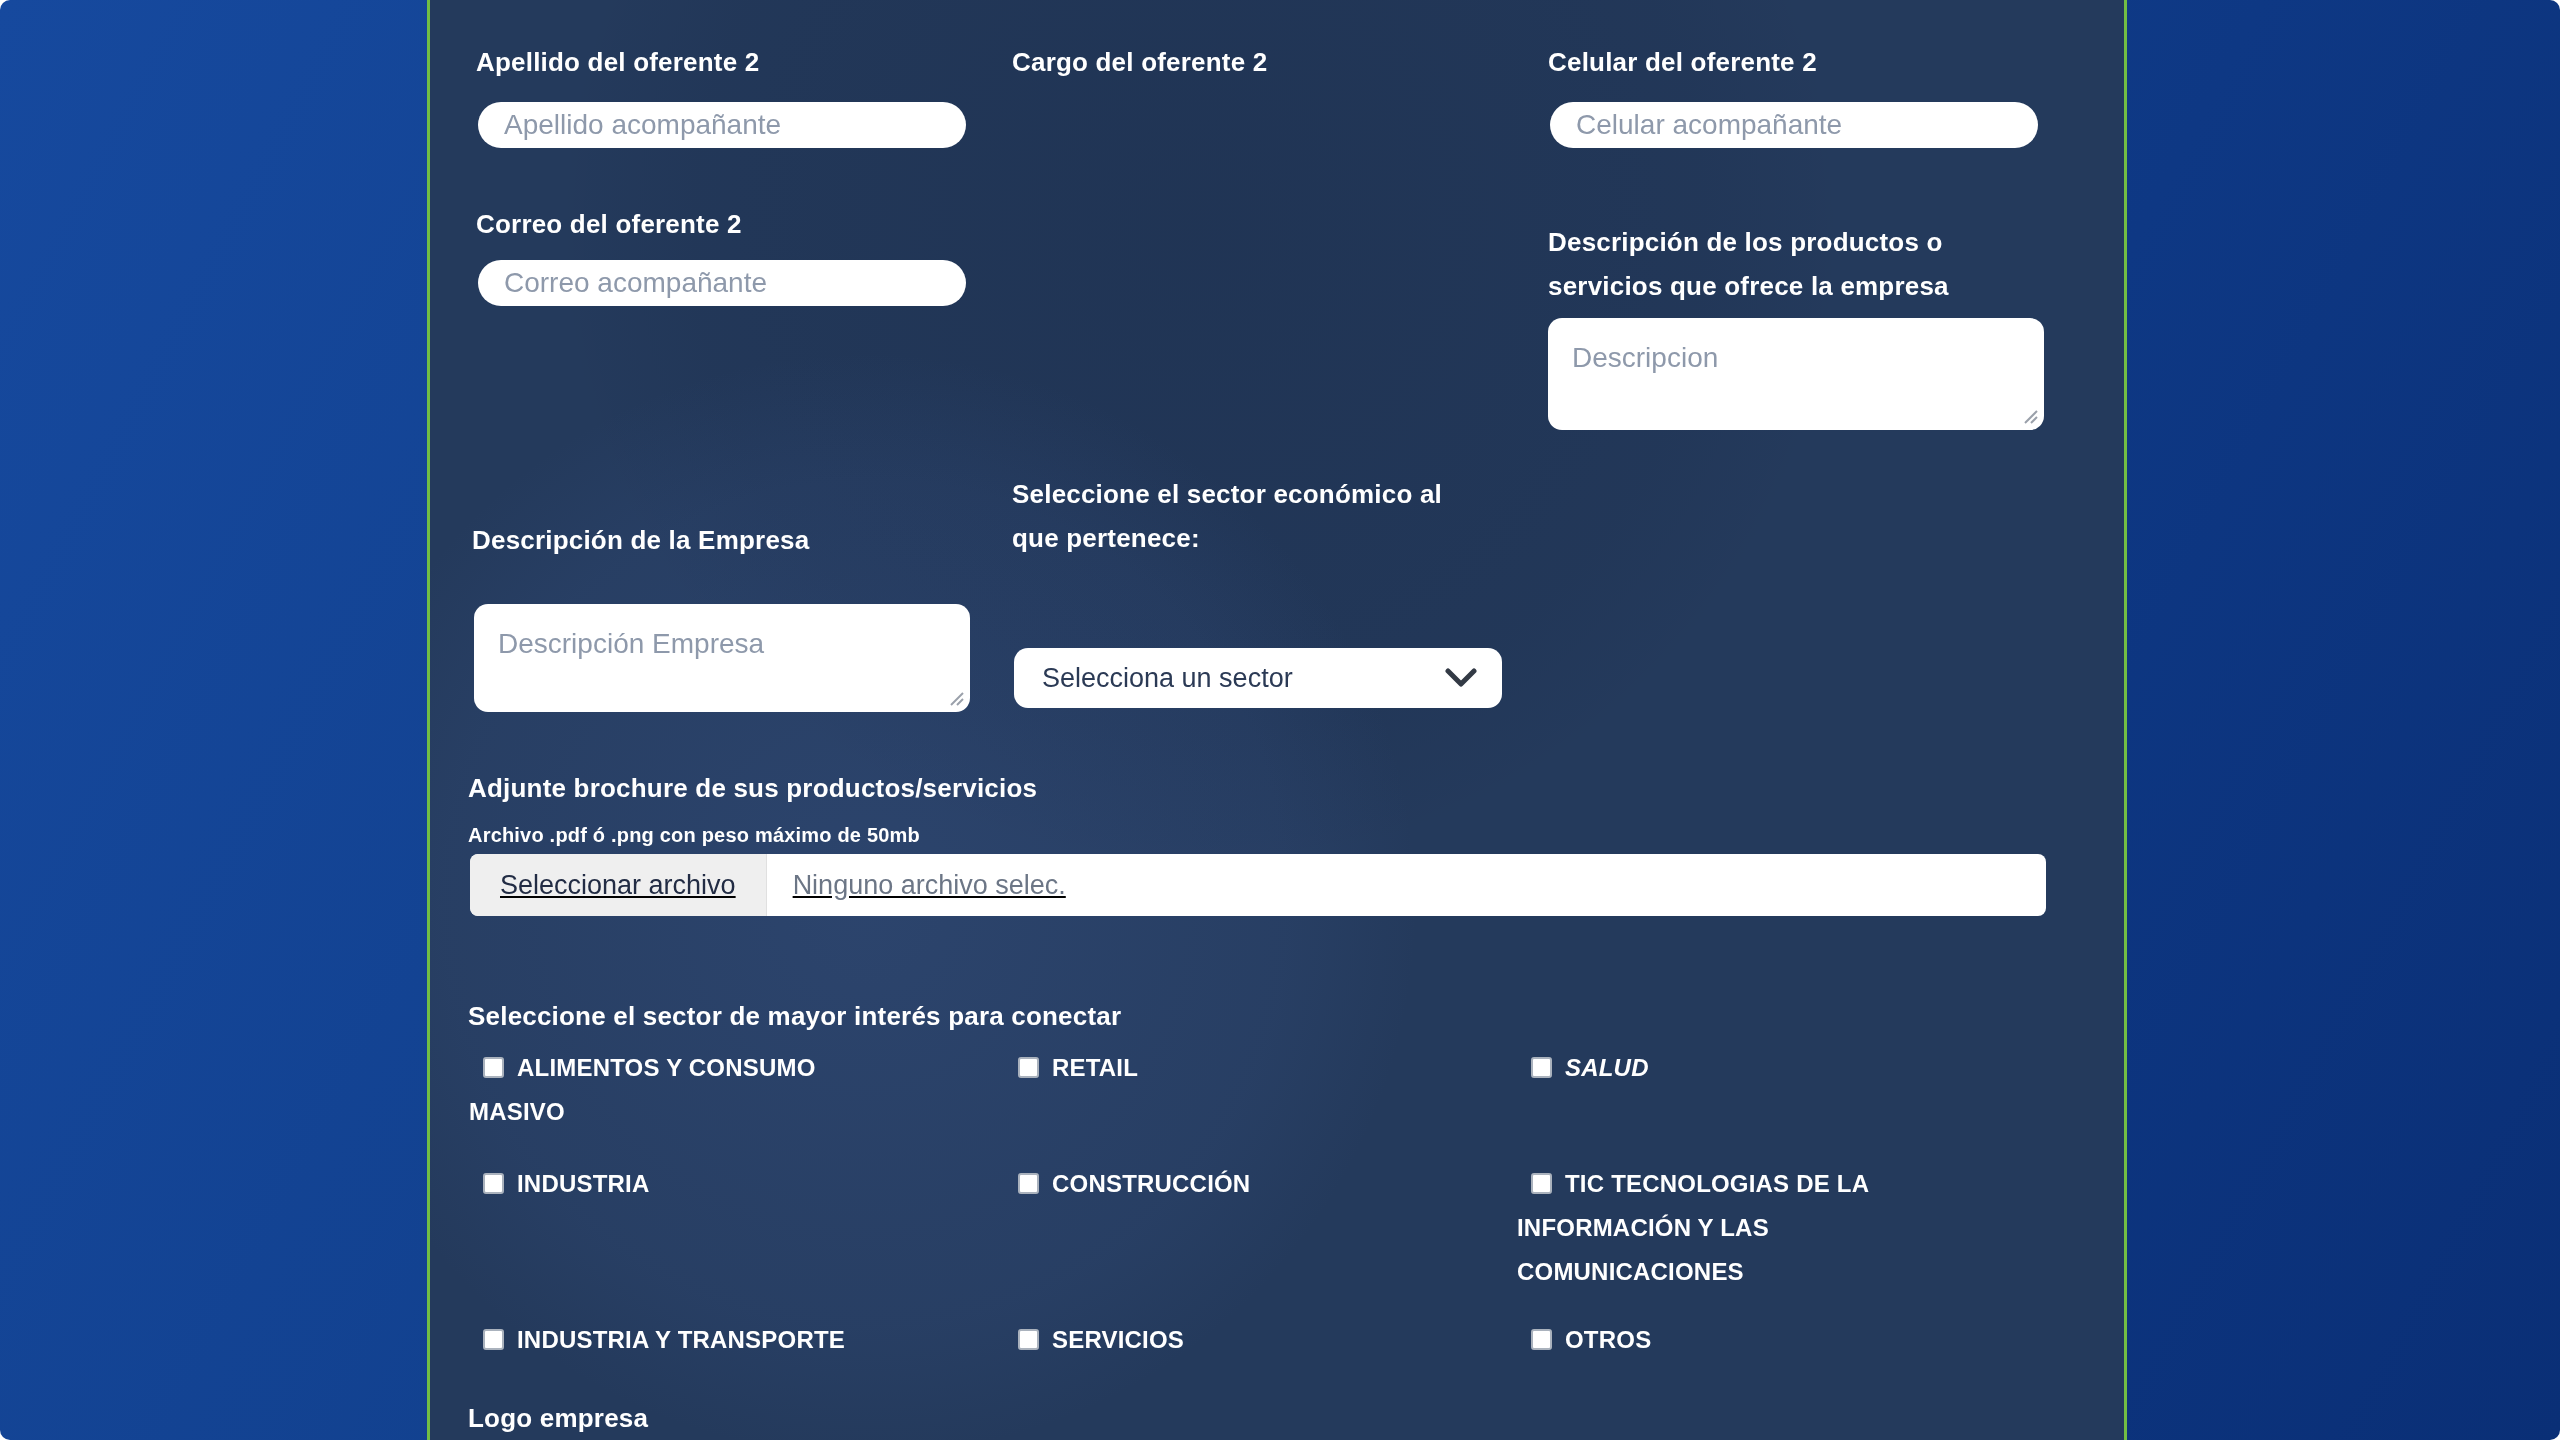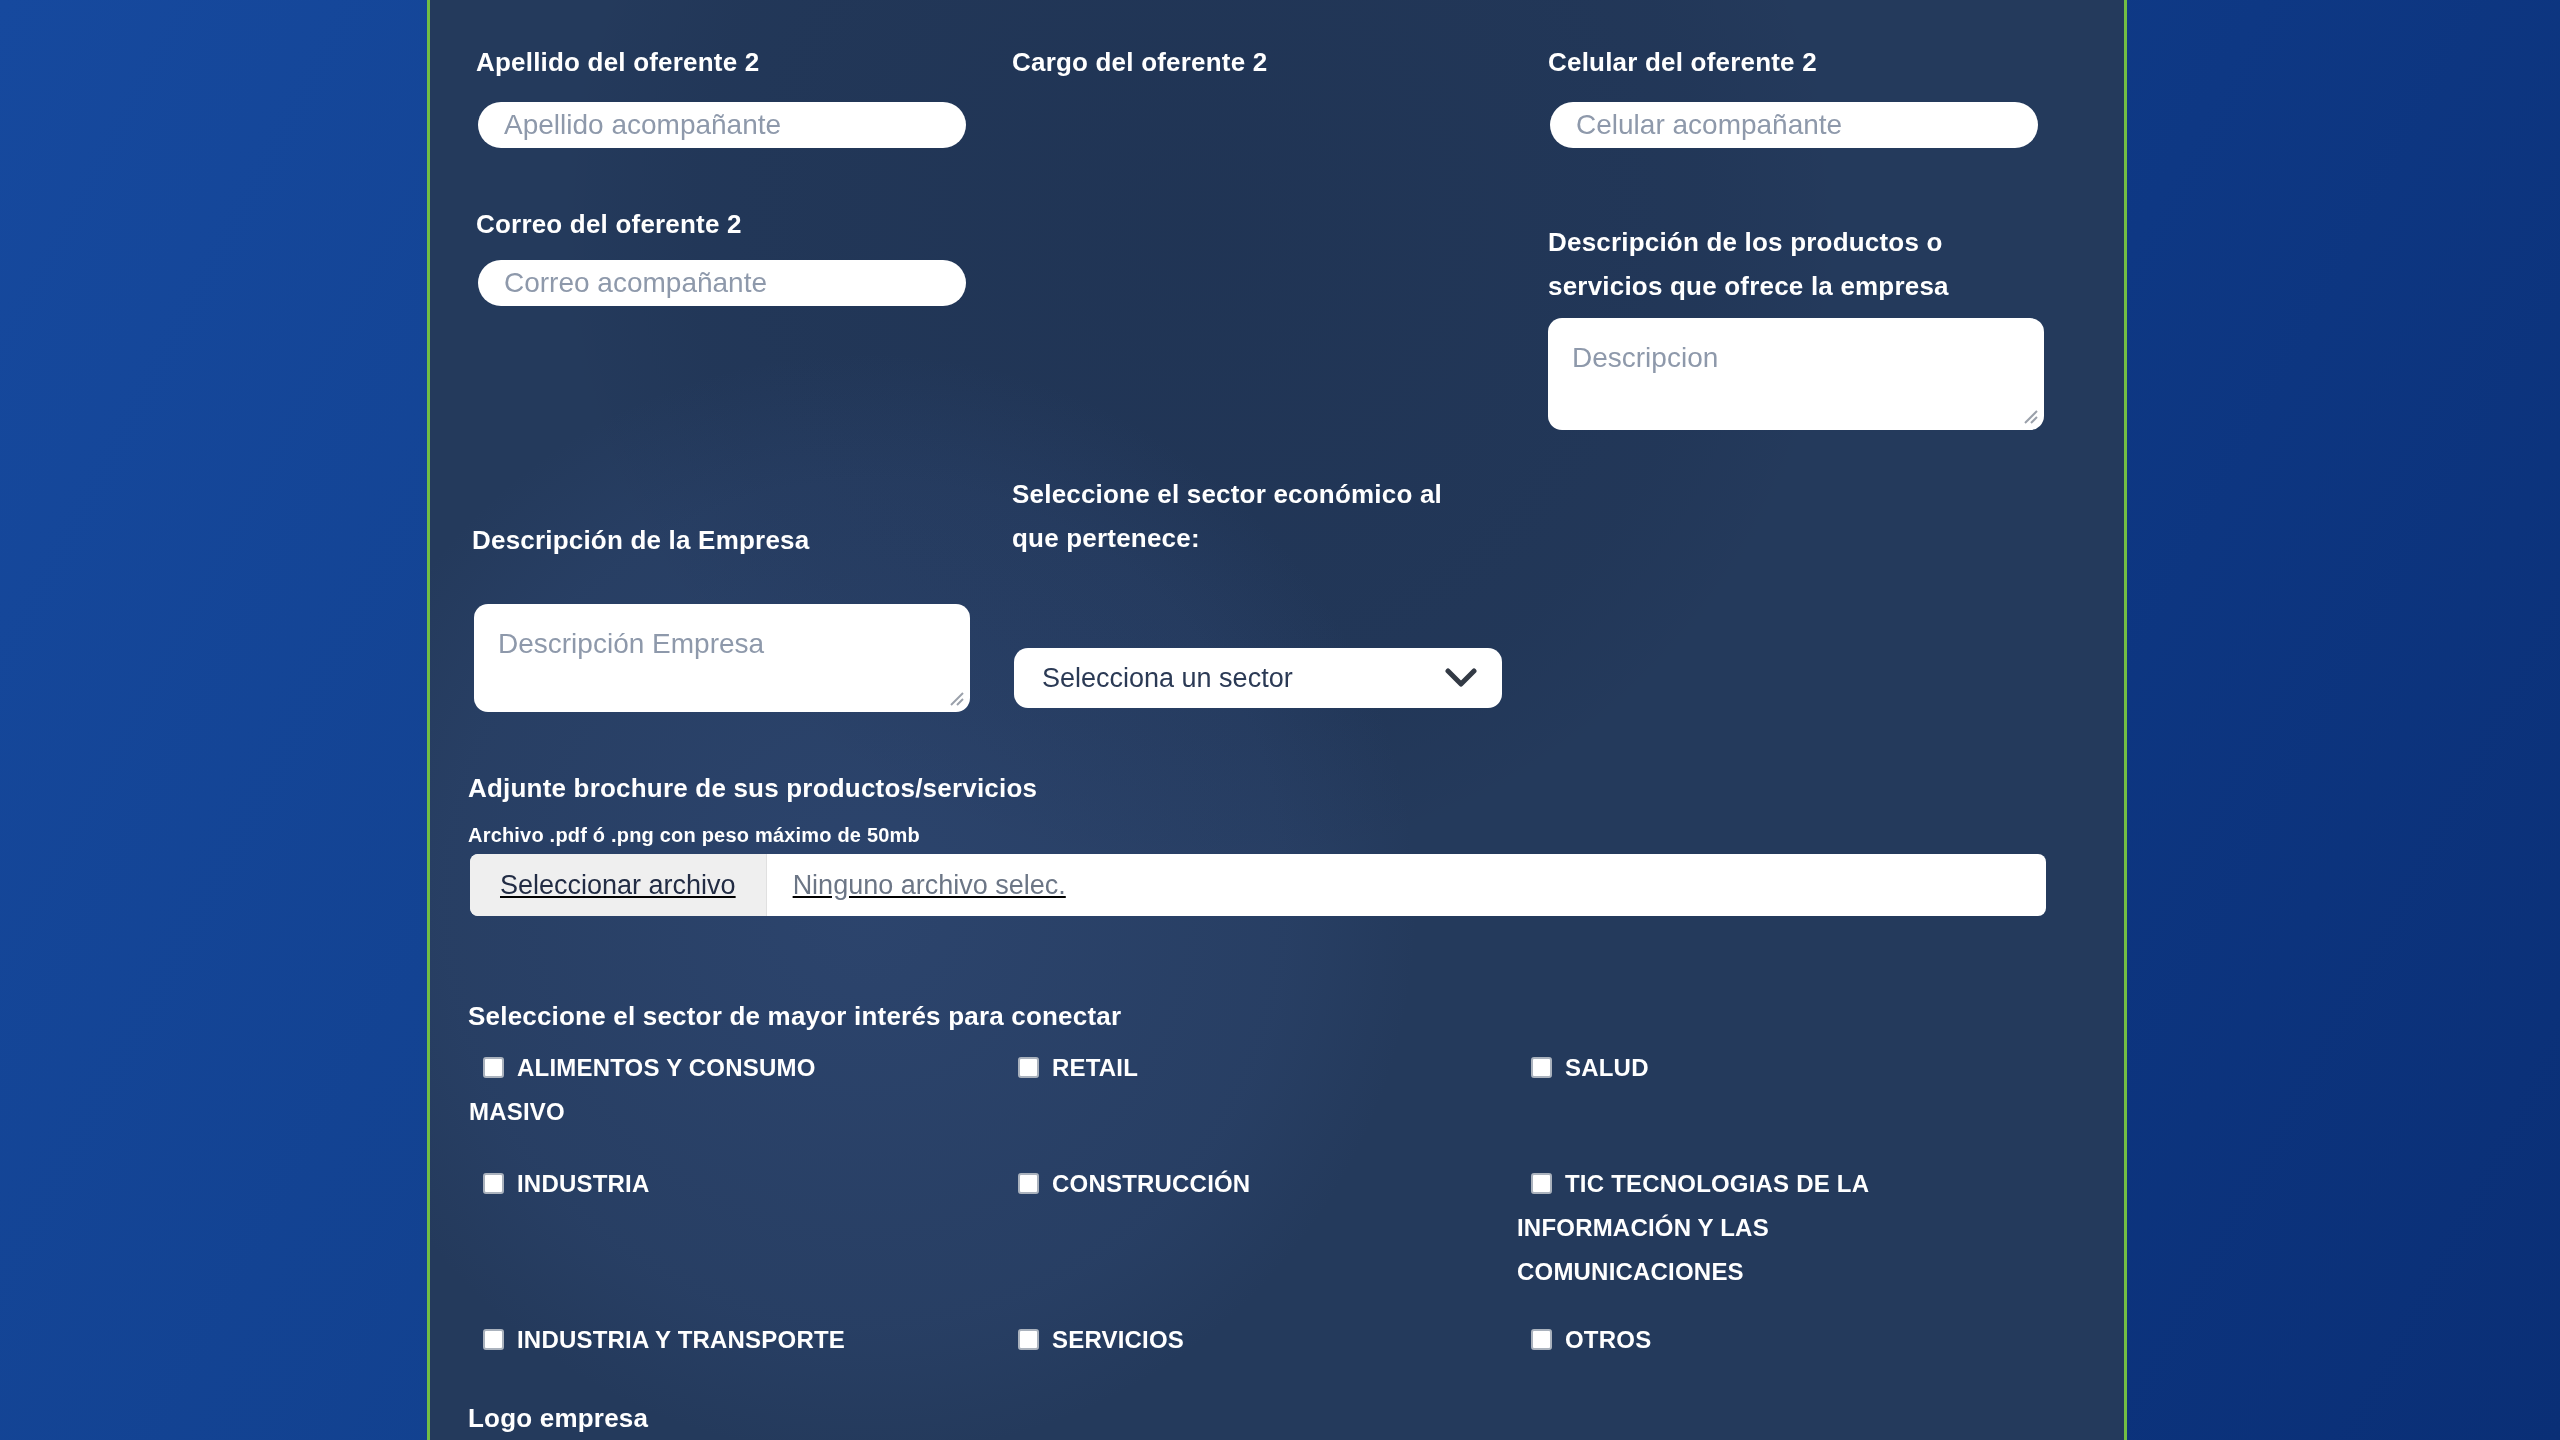--- a/index.html
+++ b/index.html
@@ -9,20 +9,21 @@
   }
   *{box-sizing:border-box;}
   html,body{margin:0;padding:0;}
   body{
     width:2560px;height:1440px;overflow:hidden;
     font-family:"Liberation Sans",sans-serif;
   }
   .stage{
     position:relative;width:2560px;height:1440px;
     background:linear-gradient(118deg,#16499e 0%,#12418f 38%,#0e3884 68%,#0a2f76 100%);
+    border-radius:10px;
   }
   .panel{
     position:absolute;top:0;bottom:0;left:427px;width:1700px;
     background:var(--panel-navy,#243A5C);
     border-left:3px solid var(--accent-green,#72BE44);
     border-right:3px solid var(--accent-green,#72BE44);
     overflow:hidden;
   }
   .bg-glow{
     position:absolute;border-radius:50%;pointer-events:none;
@@ -148,21 +149,21 @@
     </div>
 
     <div class="field-label" style="left:38px;top:994px;">Seleccione el sector de mayor interés para conectar</div>
 
     <label class="cb-cell" style="left:39px;top:1046px;width:440px;">
       <span class="cb-box" role="checkbox" aria-checked="false"></span><span>ALIMENTOS Y CONSUMO MASIVO</span>
     </label>
     <label class="cb-cell" style="left:574px;top:1046px;width:460px;">
       <span class="cb-box" role="checkbox" aria-checked="false"></span><span>RETAIL</span>
     </label>
-    <label class="cb-cell" style="left:1087px;top:1046px;width:475px;">
+    <label class="cb-cell" style="left:1087px;top:1046px;width:475px;font-style:italic;">
       <span class="cb-box" role="checkbox" aria-checked="false"></span><span>SALUD</span>
     </label>
 
     <label class="cb-cell" style="left:39px;top:1162px;width:440px;">
       <span class="cb-box" role="checkbox" aria-checked="false"></span><span>INDUSTRIA</span>
     </label>
     <label class="cb-cell" style="left:574px;top:1162px;width:460px;">
       <span class="cb-box" role="checkbox" aria-checked="false"></span><span>CONSTRUCCIÓN</span>
     </label>
     <label class="cb-cell" style="left:1087px;top:1162px;width:475px;">

